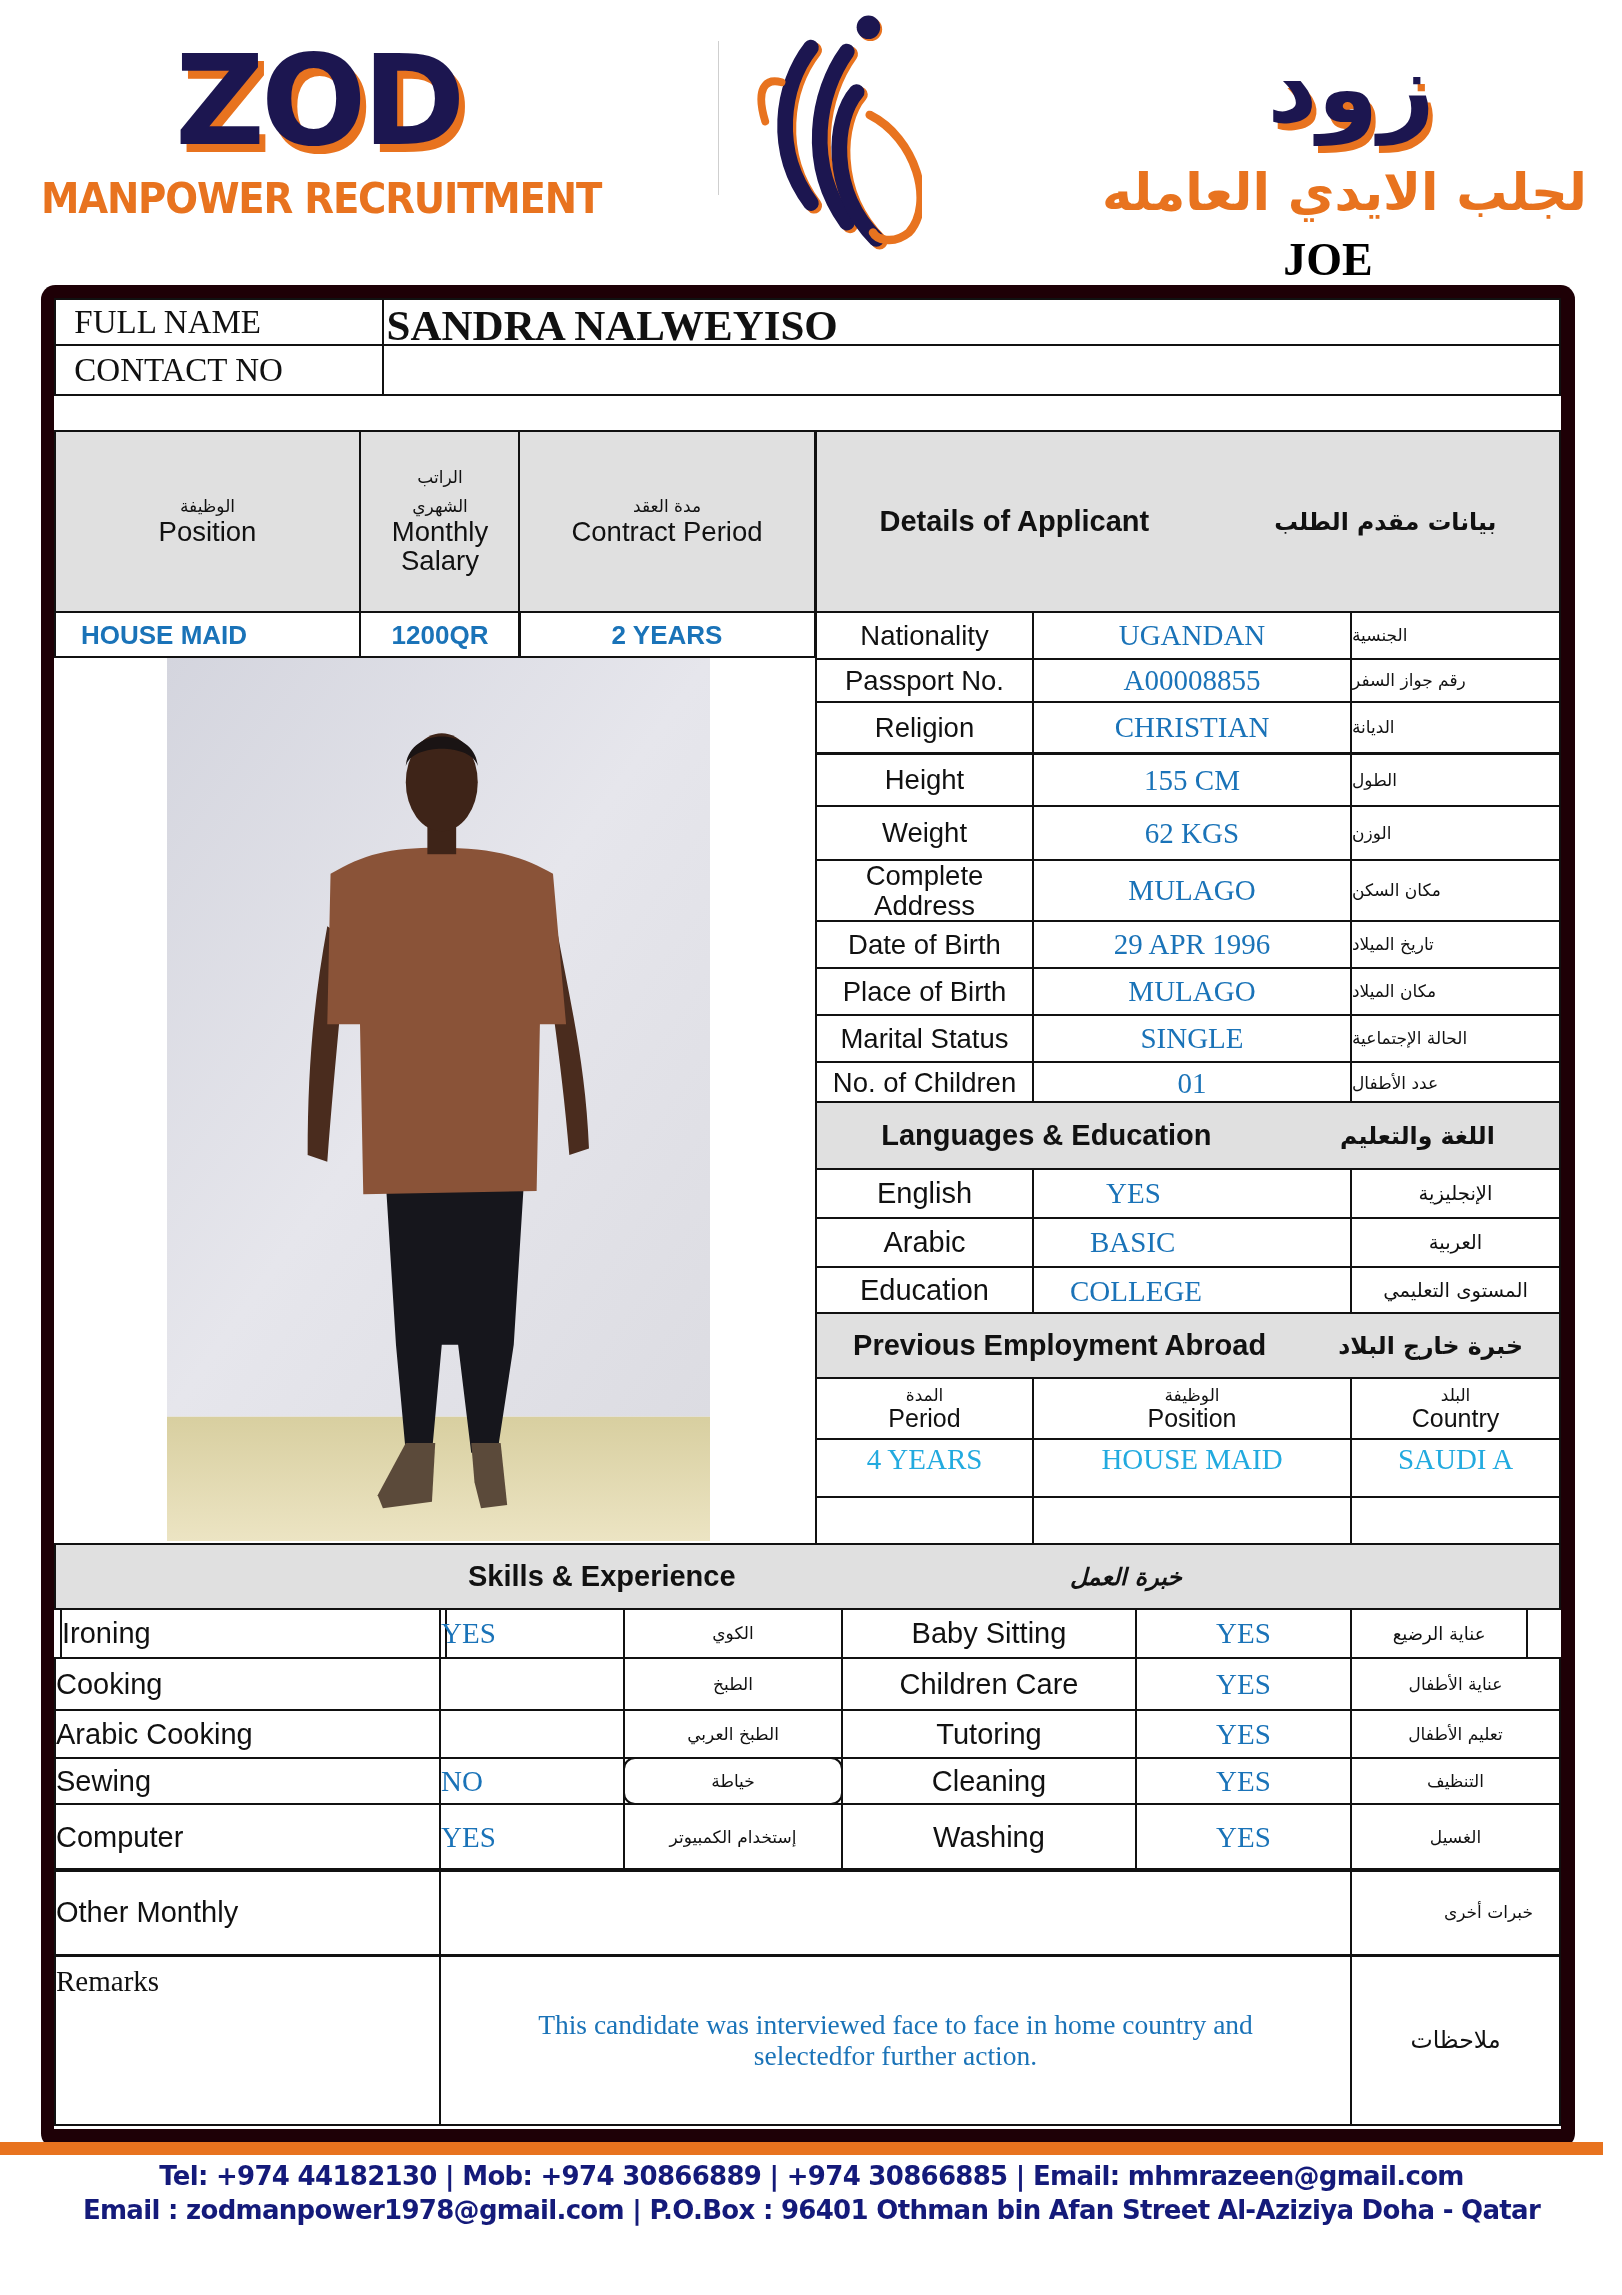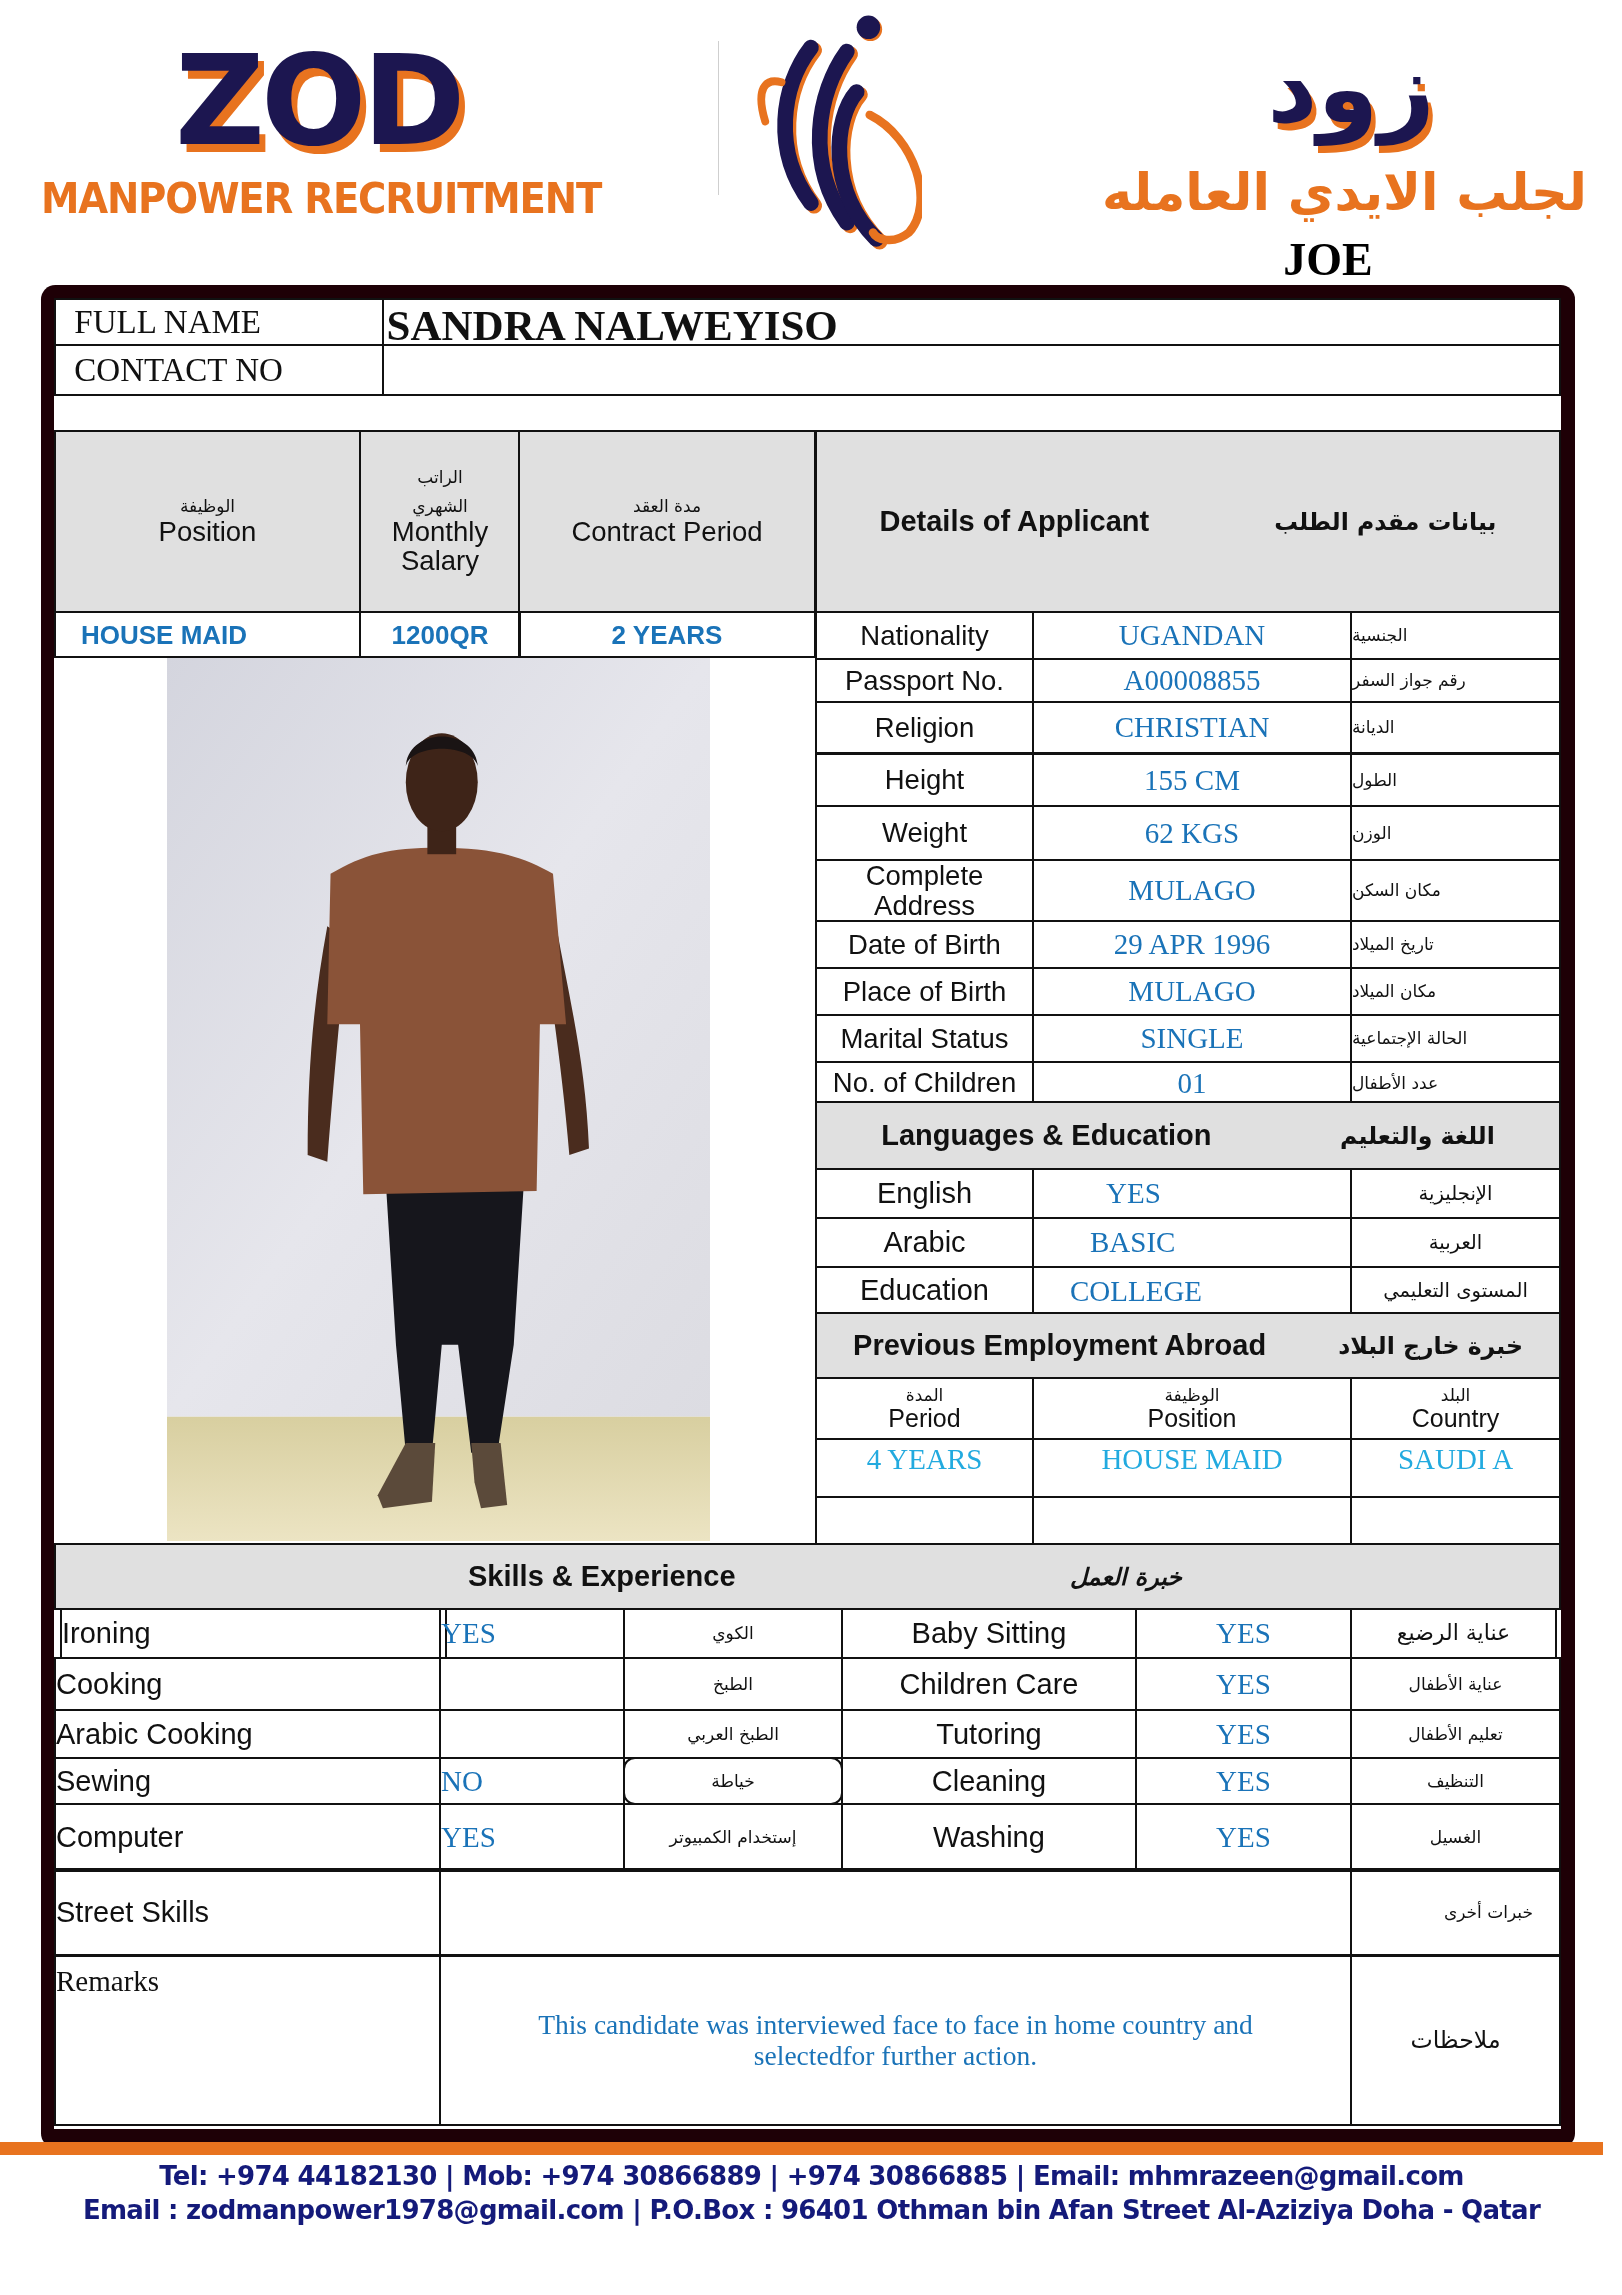--- a/index.html
+++ b/index.html
@@ -228,21 +228,21 @@
 <div class="cell b gray" style="left:54px;top:1543px;width:1507px;height:67px;">
   <span class="sec-title" style="position:absolute;left:412px;">Skills &amp; Experience</span>
   <span class="ar-bold" style="position:absolute;left:1014px;font-style:italic;">خبرة العمل</span>
 </div>
 <div id="skill-rows">
     <div class="cell b skill-lbl" style="left:60px;top:1608px;width:387px;height:51px;">Ironing</div>
     <div class="cell b skill-val" style="left:439px;top:1608px;width:186px;height:51px;">YES</div>
     <div class="cell b ar" style="left:623px;top:1608px;width:220px;height:51px;">الكوي</div>
     <div class="cell b skill-lbl-c" style="left:841px;top:1608px;width:296px;height:51px;">Baby Sitting</div>
     <div class="cell b val" style="left:1135px;top:1608px;width:217px;height:51px;">YES</div>
-    <div class="cell b ar" style="left:1350px;top:1608px;width:207px;height:51px;font-size:22px;">عناية الرضيع</div>
+    <div class="cell b ar" style="left:1350px;top:1608px;width:178px;height:51px;font-size:18px;">عناية الرضيع</div>
     <div class="cell b skill-lbl" style="left:54px;top:1657px;width:387px;height:54px;">Cooking</div>
     <div class="cell b skill-val" style="left:439px;top:1657px;width:186px;height:54px;"></div>
     <div class="cell b ar" style="left:623px;top:1657px;width:220px;height:54px;">الطبخ</div>
     <div class="cell b skill-lbl-c" style="left:841px;top:1657px;width:296px;height:54px;">Children Care</div>
     <div class="cell b val" style="left:1135px;top:1657px;width:217px;height:54px;">YES</div>
     <div class="cell b ar" style="left:1350px;top:1657px;width:211px;height:54px;">عناية الأطفال</div>
     <div class="cell b skill-lbl" style="left:54px;top:1709px;width:387px;height:50px;">Arabic Cooking</div>
     <div class="cell b skill-val" style="left:439px;top:1709px;width:186px;height:50px;"></div>
     <div class="cell b ar" style="left:623px;top:1709px;width:220px;height:50px;">الطبخ العربي</div>
     <div class="cell b skill-lbl-c" style="left:841px;top:1709px;width:296px;height:50px;">Tutoring</div>
@@ -255,21 +255,21 @@
     <div class="cell b val" style="left:1135px;top:1757px;width:217px;height:48px;">YES</div>
     <div class="cell b ar" style="left:1350px;top:1757px;width:211px;height:48px;">التنظيف</div>
     <div class="cell b skill-lbl" style="left:54px;top:1803px;width:387px;height:69px;">Computer</div>
     <div class="cell b skill-val" style="left:439px;top:1803px;width:186px;height:69px;">YES</div>
     <div class="cell b ar" style="left:623px;top:1803px;width:220px;height:69px;">إستخدام الكمبيوتر</div>
     <div class="cell b skill-lbl-c" style="left:841px;top:1803px;width:296px;height:69px;">Washing</div>
     <div class="cell b val" style="left:1135px;top:1803px;width:217px;height:69px;">YES</div>
     <div class="cell b ar" style="left:1350px;top:1803px;width:211px;height:69px;">الغسيل</div>
   </div>
 
-<div class="cell b skill-lbl" style="left:54px;top:1868px;width:387px;height:88px;">Street Skills</div>
+<div class="cell b skill-lbl" style="left:54px;top:1868px;width:387px;height:88px;">Other Monthly</div>
 <div class="cell b skill-val" style="left:439px;top:1868px;width:913px;height:88px;"></div>
 <div class="cell b" style="left:1350px;top:1868px;width:211px;height:88px;justify-content:flex-end;padding-right:26px;">
   <span class="ar">خبرات أخرى</span>
 </div>
 
 <div class="cell b skill-lbl" style="left:54px;top:1955px;width:387px;height:171px;align-items:flex-start;padding-top:7.9px;font-family:'Liberation Serif', serif;">Remarks</div>
 <div class="cell b" style="left:439px;top:1955px;width:913px;height:171px;flex-direction:column;">
   <span class="val" style="font-size:27.5px;">This candidate was interviewed face to face in home country and</span>
   <span class="val" style="font-size:27.5px;margin-top:3.9px;">selectedfor further action.</span>
 </div>

